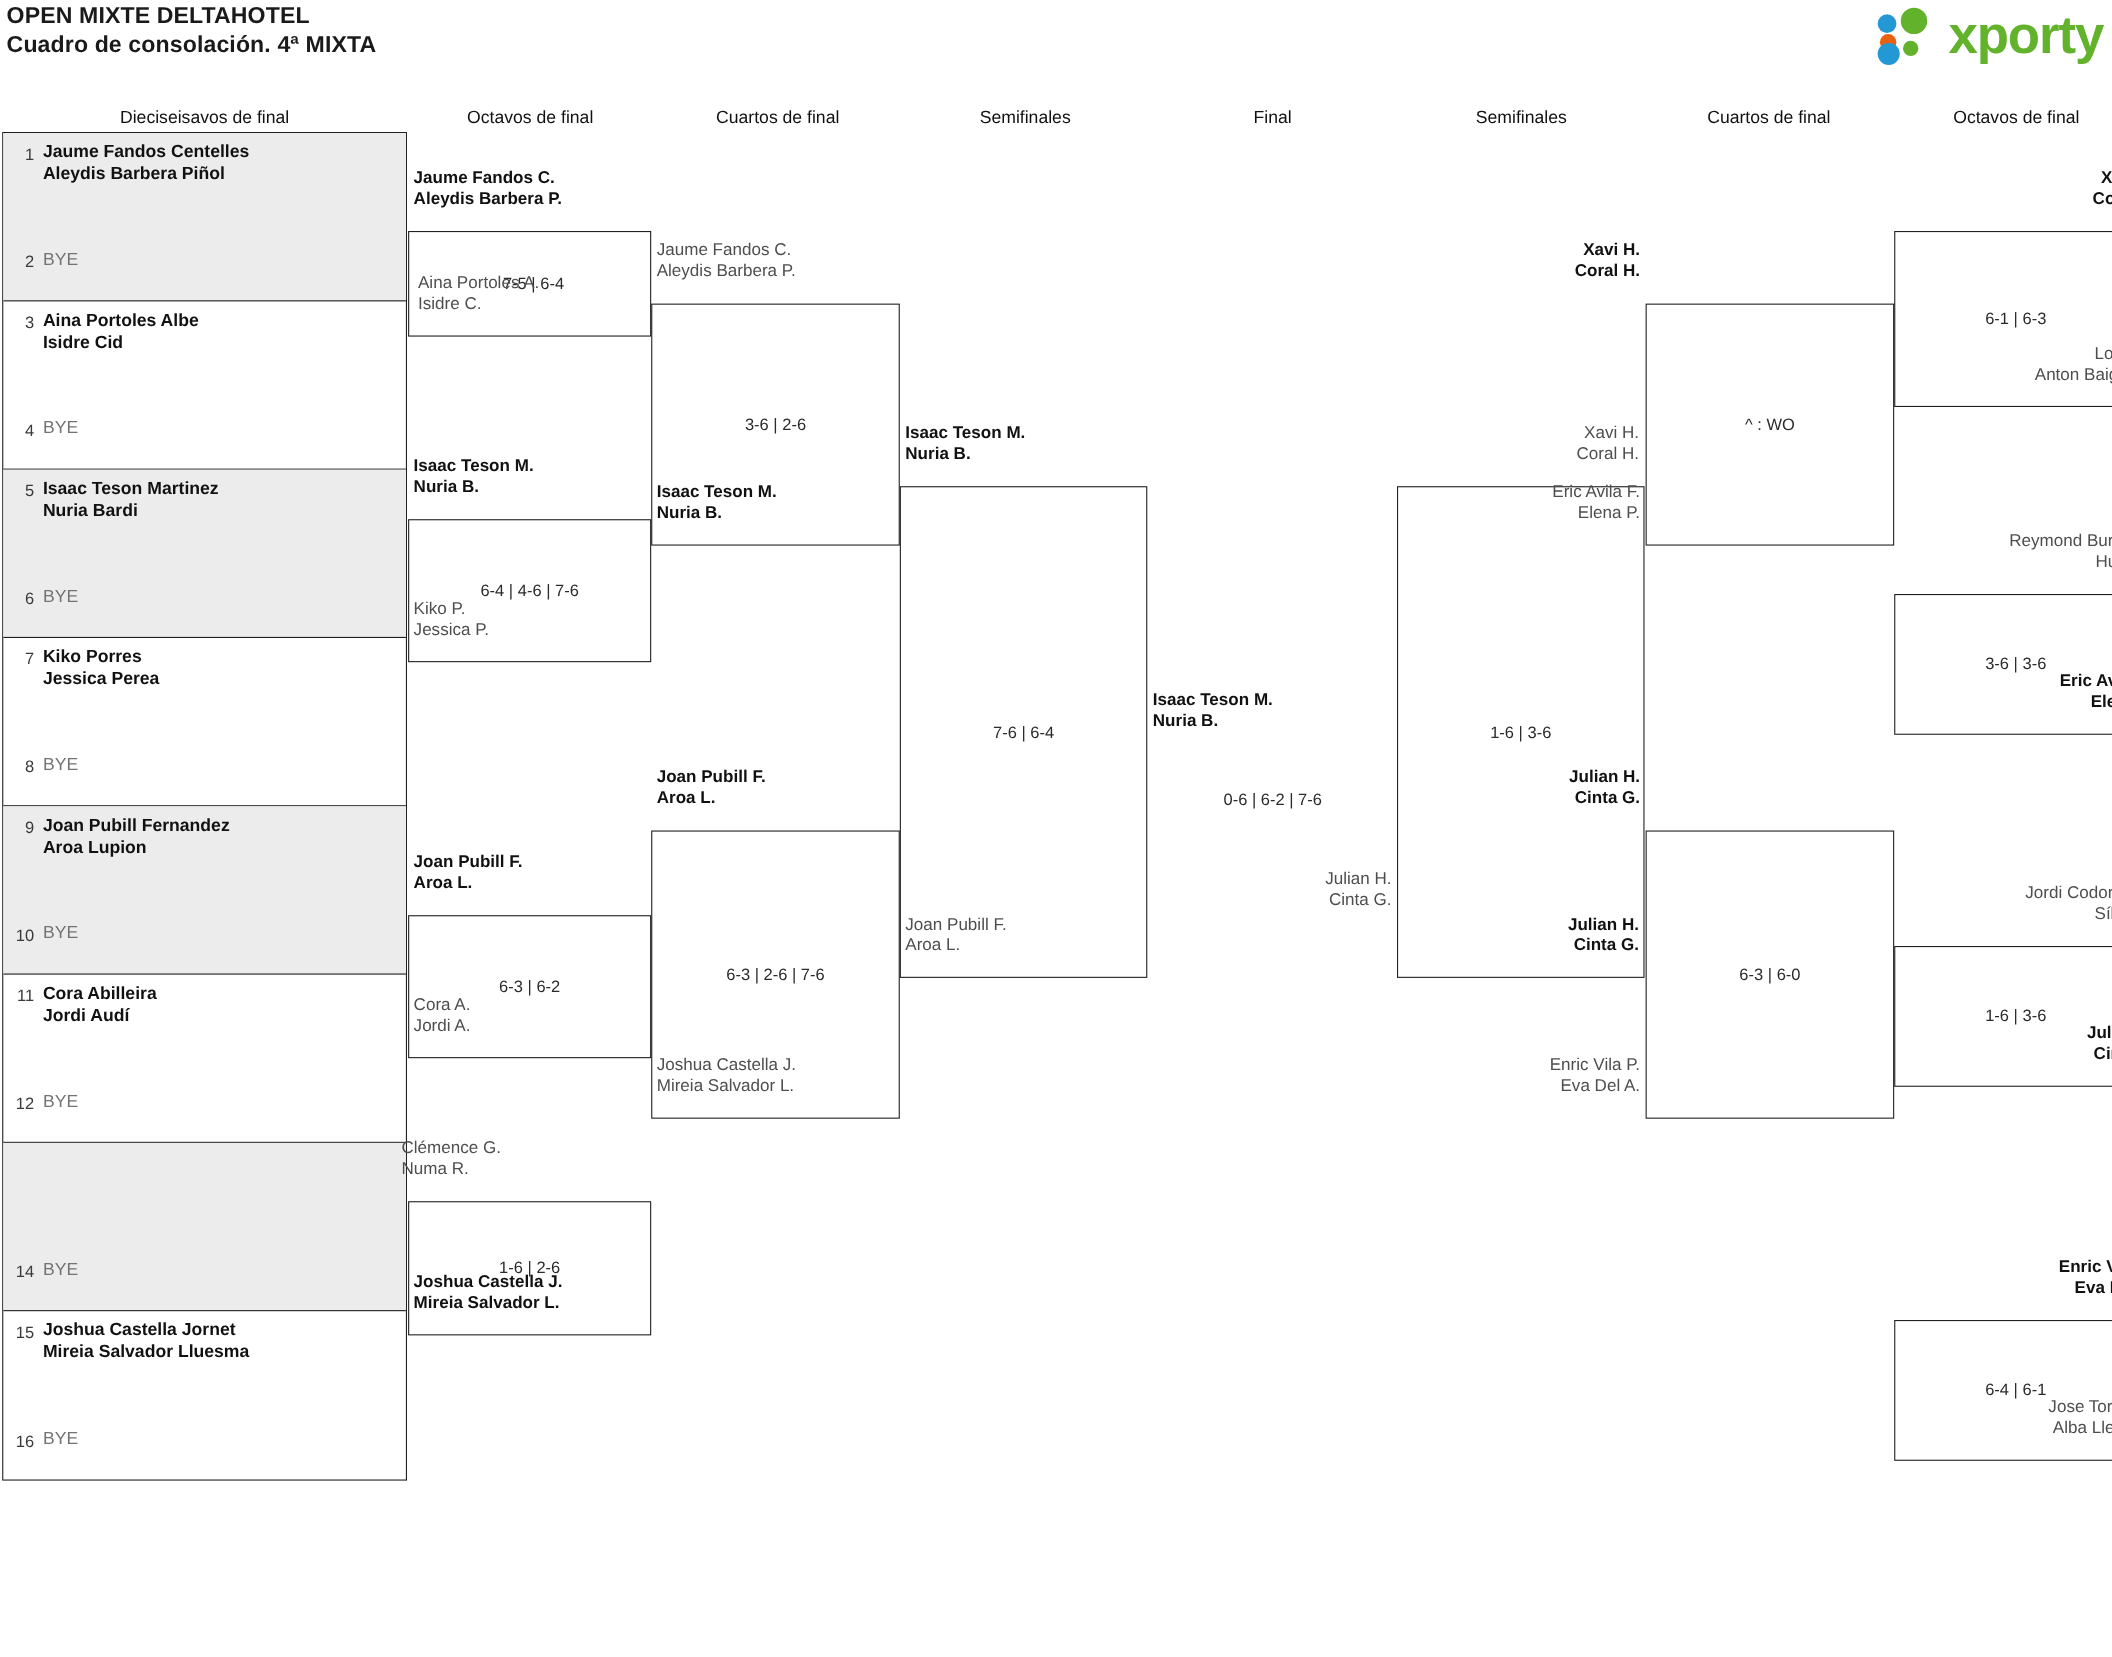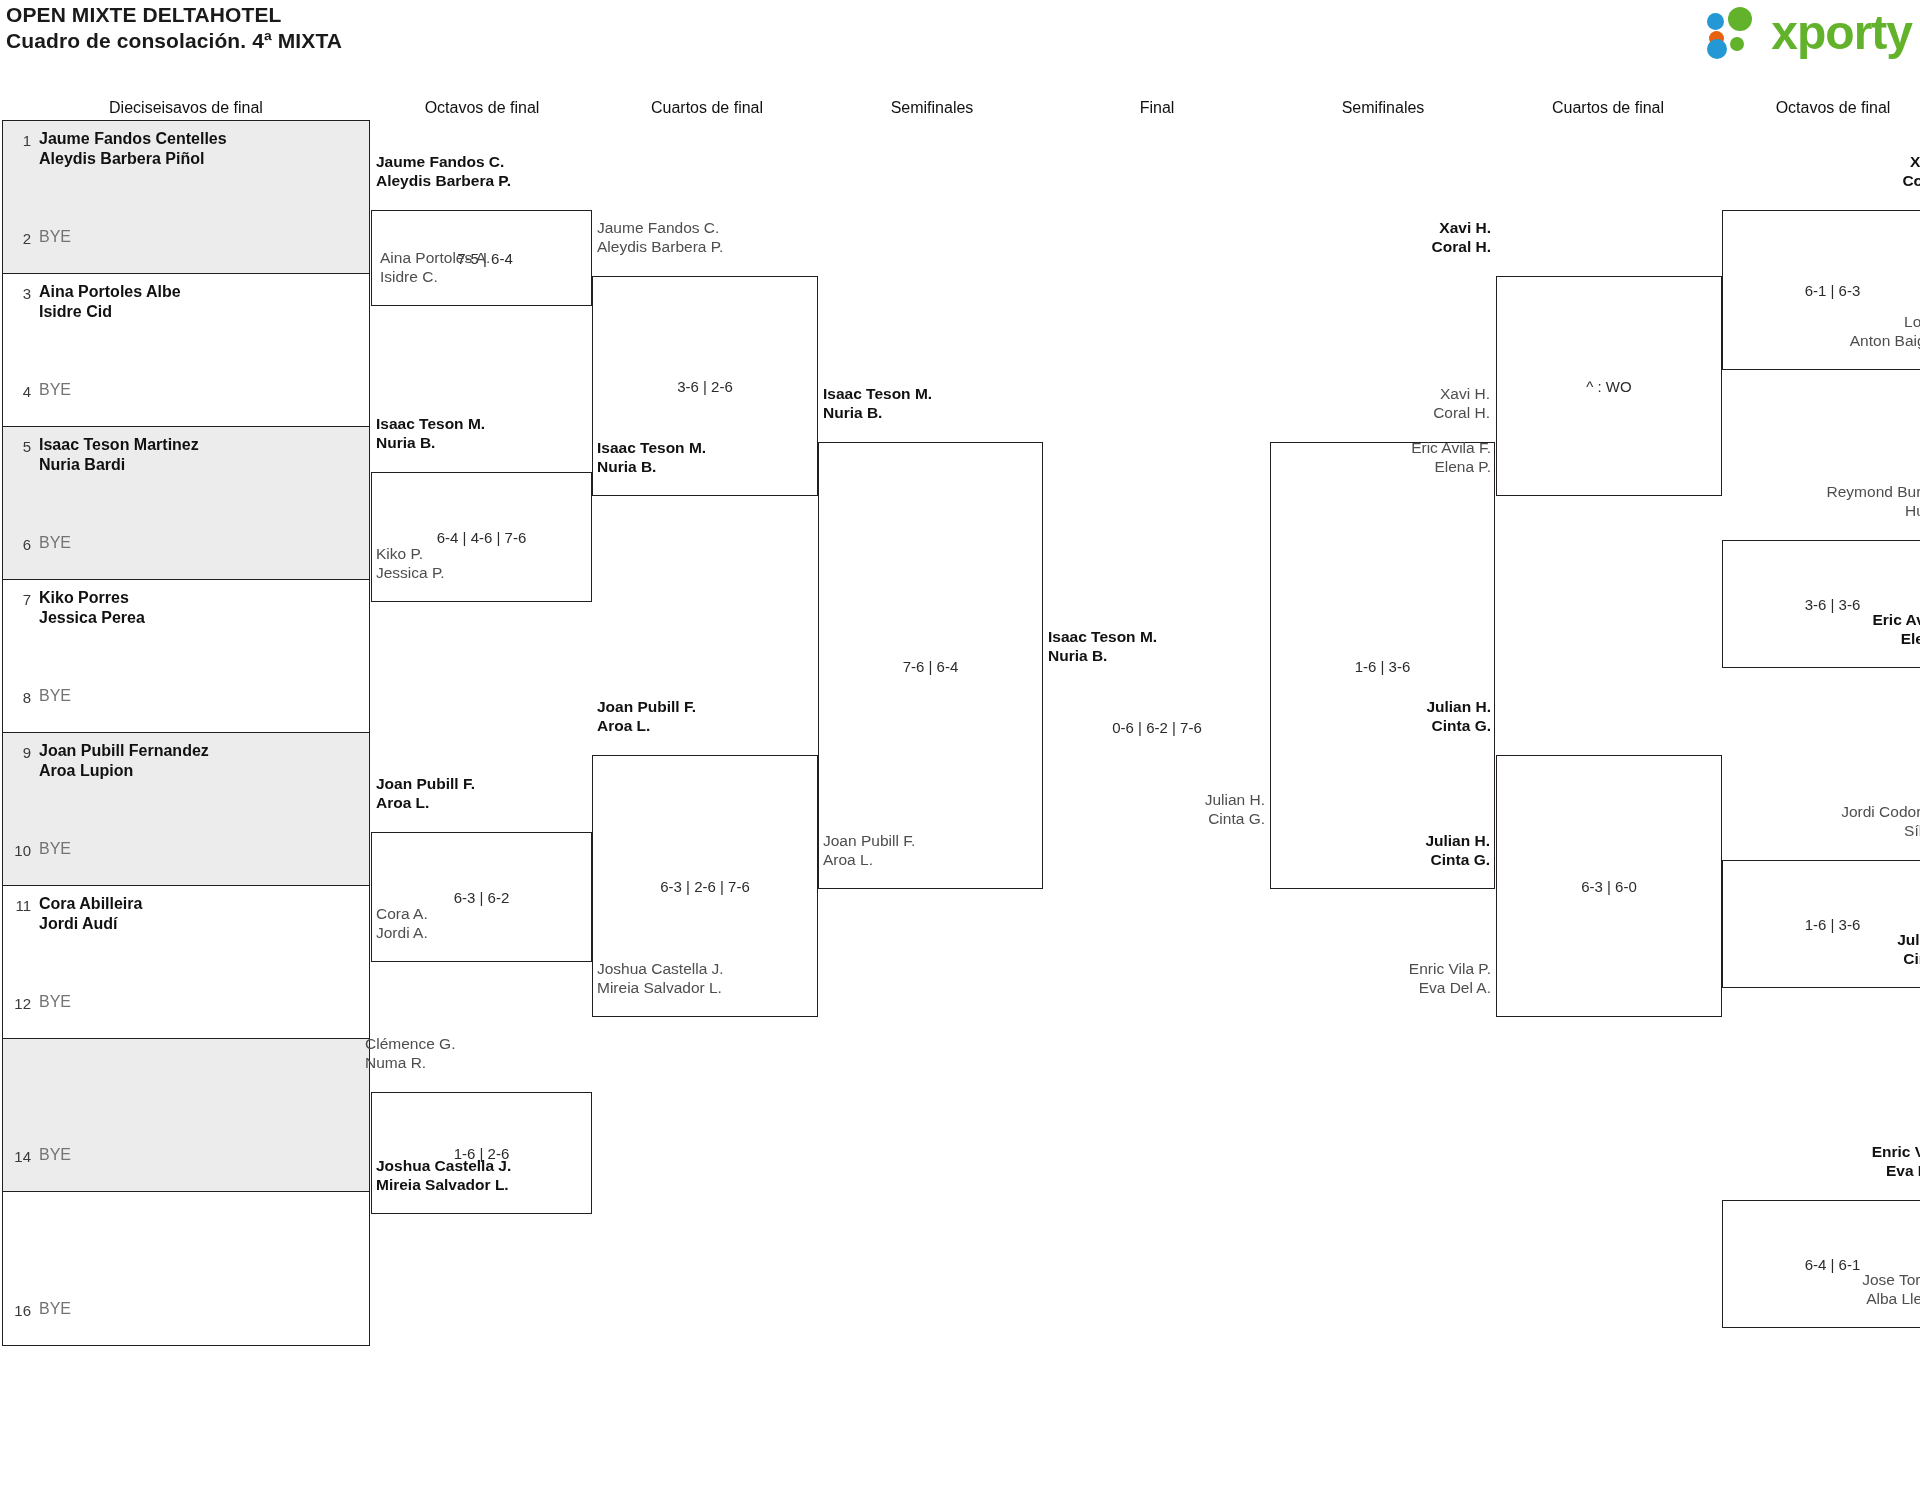--- a/index.html
+++ b/index.html
@@ -161,20 +161,27 @@
         <div class="seed-bye">BYE</div>
       </div>
     </div>
     <div class="seed-cell shaded">
       <div class="seed-bot">
         <div class="seed-num">14</div>
         <div class="seed-bye">BYE</div>
       </div>
     </div>
     <div class="seed-cell">
+      <div class="seed-top">
+        <div class="seed-num">15</div>
+        <div class="seed-names">
+          <div>Joshua Castella Jornet</div>
+          <div>Mireia Salvador Lluesma</div>
+        </div>
+      </div>
       <div class="seed-bot">
         <div class="seed-num">16</div>
         <div class="seed-bye">BYE</div>
       </div>
     </div>
   </div>
 
 <div id="bracket-layer">
     <div class="abs mbox" style="left: 371px; top: 210px; width: 221px; height: 96px;"></div>
     <div class="abs score c" style="left: 485px; top: 258px;">7-5 | 6-4</div>

